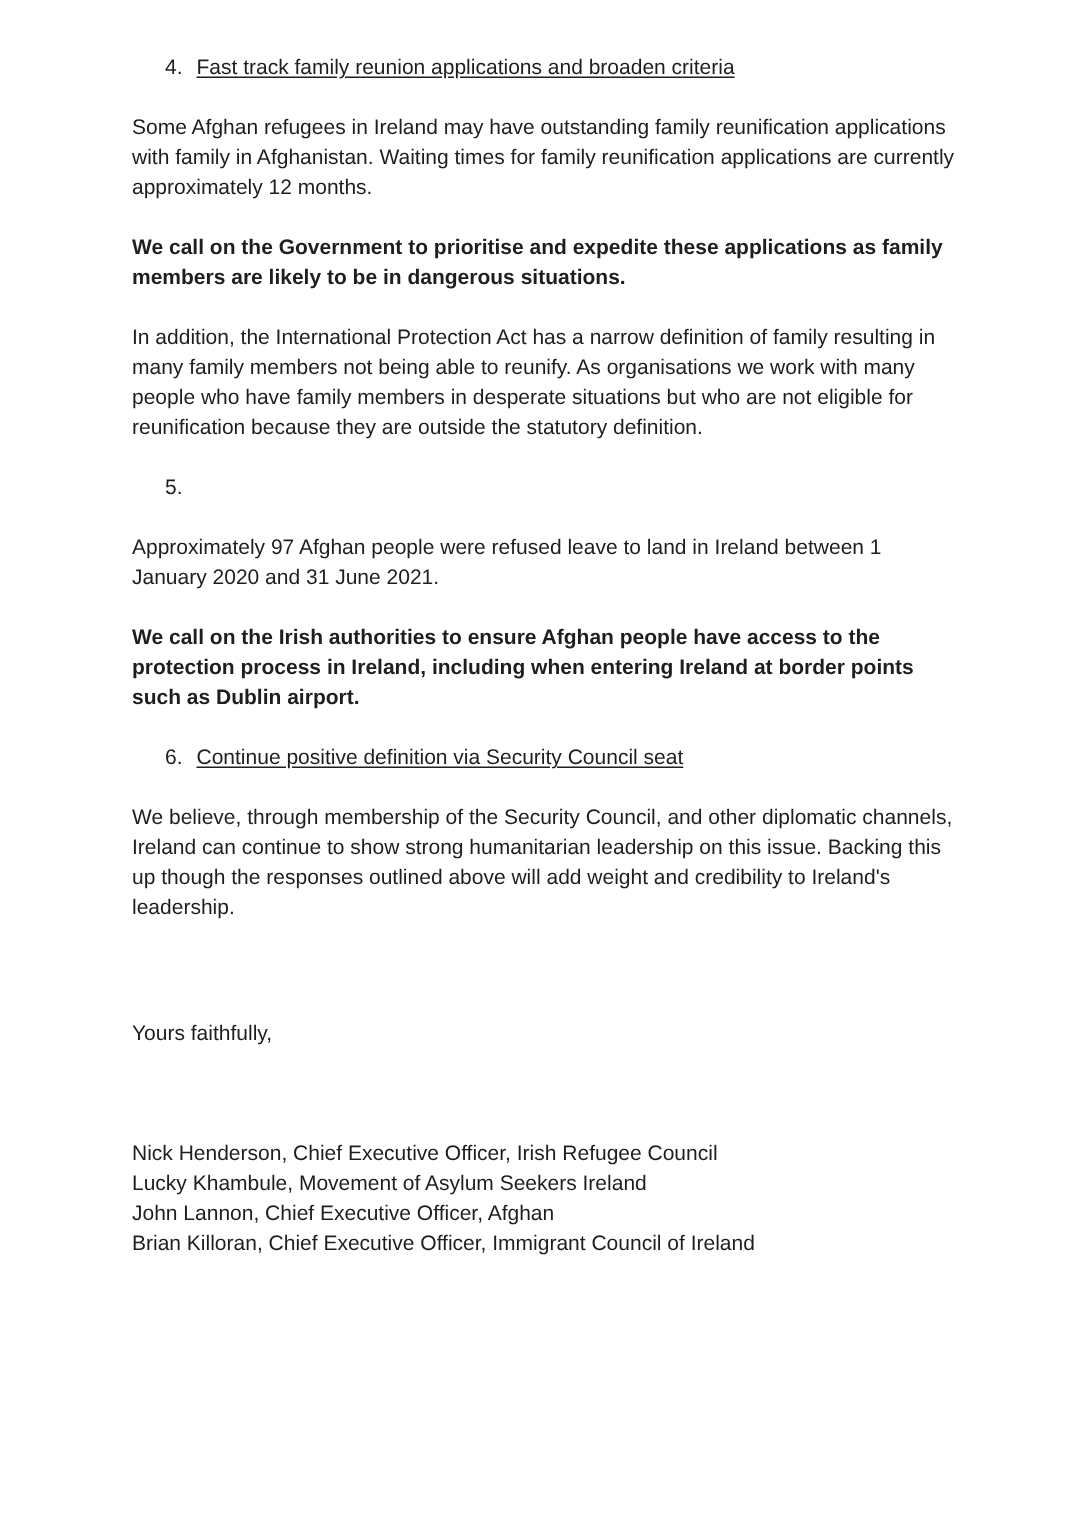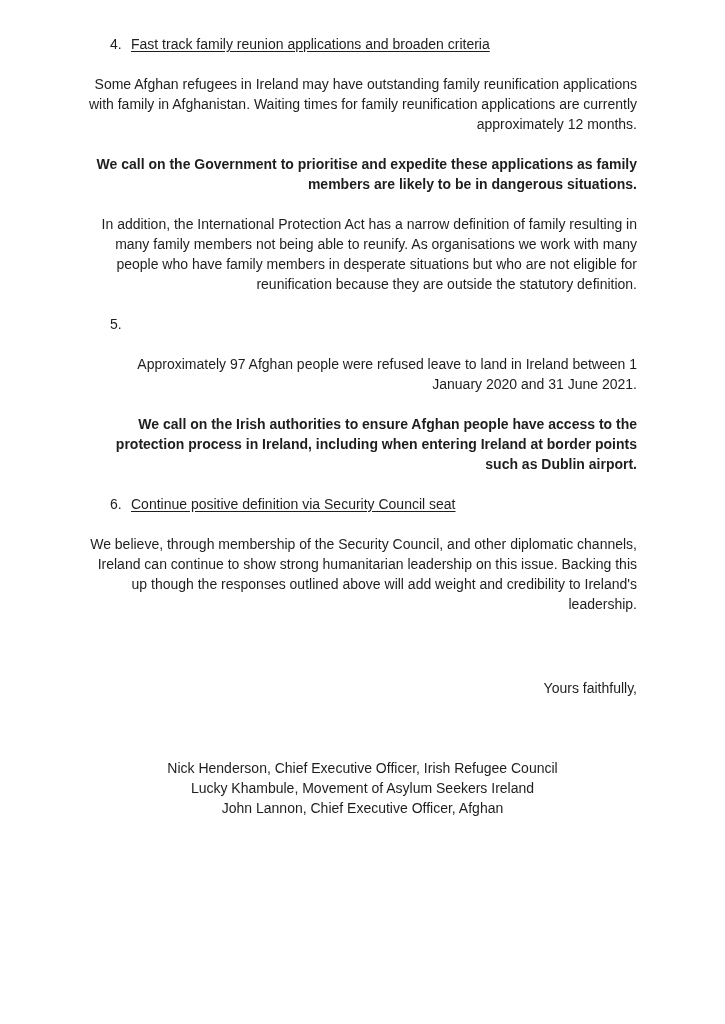--- a/index.html
+++ b/index.html
@@ -12,38 +12,38 @@
     overflow: hidden;
   }
   .page {
     width: 725px;
     height: 1024px;
     background: #ffffff;
     padding: 34px 88px 0 88px;
     font-size: 14px;
     line-height: 20px;
   }
-  .para { margin-top: 20px; text-align: right; }
+  .para { margin-top: 20px; }
   .para.bold { font-weight: bold; }
   .heading-row {
     margin-top: 20px;
     display: flex;
     padding-left: 22px;
   }
   .page > :first-child { margin-top: 0; }
   .list-num {
     min-width: 21px;
     flex: 0 0 auto;
   }
   .heading-text {
     text-decoration: underline;
     text-underline-offset: 2px;
   }
   .valediction { margin-top: 64px; }
-  .signatures { margin-top: 60px; text-align: center; }
+  .signatures { margin-top: 60px; }
   .sig-line { margin: 0; }
 </style>
 </head>
 <body>
 
 <div class="page">
 
   <div class="heading-row">
     <span class="list-num">4.</span>
     <span class="heading-text">Fast track family reunion applications and broaden criteria</span>
@@ -63,15 +63,16 @@
     <span class="heading-text">Continue positive definition via Security Council seat</span>
   </div>
   <p class="para">We believe, through membership of the Security Council, and other diplomatic channels, Ireland can continue to show strong humanitarian leadership on this issue. Backing this up though the responses outlined above will add weight and credibility to Ireland's leadership.</p>
 
   <p class="para valediction">Yours faithfully,</p>
 
   <div class="signatures">
     <p class="sig-line">Nick Henderson, Chief Executive Officer, Irish Refugee Council</p>
     <p class="sig-line">Lucky Khambule, Movement of Asylum Seekers Ireland</p>
     <p class="sig-line">John Lannon, Chief Executive Officer, Afghan</p>
+    <p class="sig-line">Brian Killoran, Chief Executive Officer, Immigrant Council of Ireland</p>
   </div>
 
 </div>
 
 </body></html>

